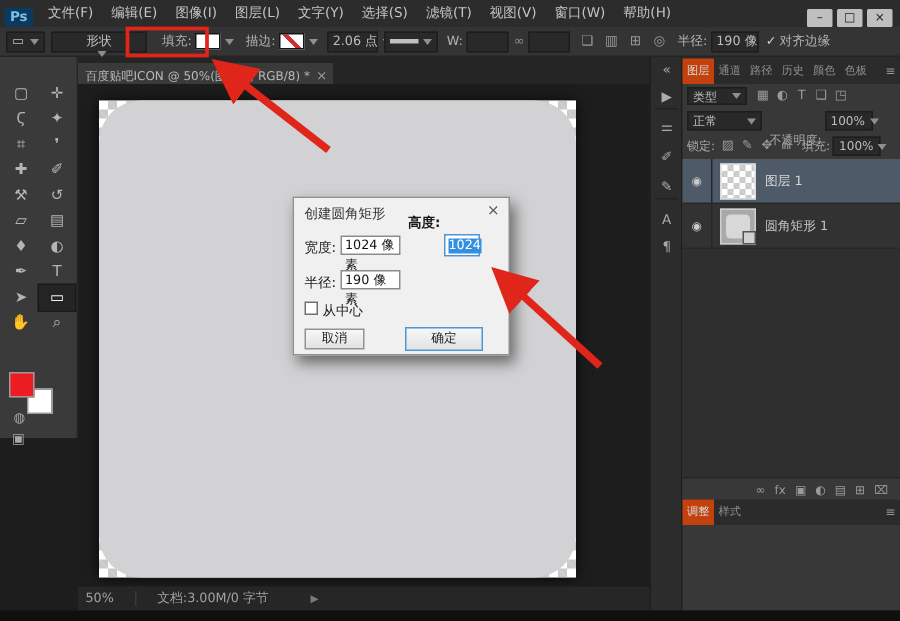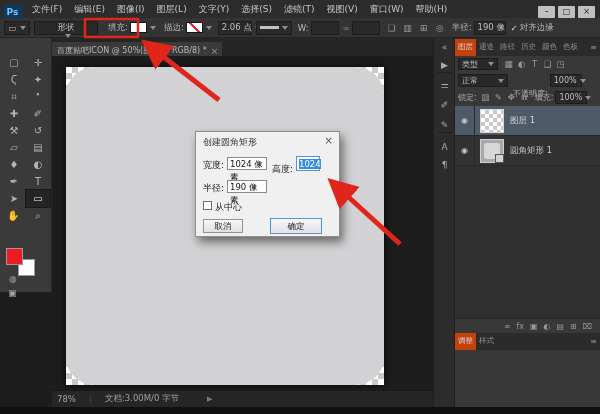--- a/index.html
+++ b/index.html
@@ -206,21 +206,21 @@
     <div class="doccanvas checker">
       <div class="shapefill"></div>
     </div>
   </div>
 
   <div class="dialog">
     <span class="dlg-title">创建圆角矩形</span>
     <span class="dlg-x">×</span>
     <span class="dlg-label" style="left:7px;top:27px;">宽度:</span>
     <span class="dlg-field" style="left:31px;top:25px;width:40px;">1024 像素</span>
-    <span class="dlg-label" style="left:76px;top:31px;">高度:</span>
+    <span class="dlg-label" style="left:76px;top:10px;font-weight:bold;">高度:</span>
     <span class="dlg-field focus" style="left:100px;top:24px;width:24px;">
       <span class="selx">1024</span>
     </span>
     <span class="dlg-label" style="left:7px;top:50px;">半径:</span>
     <span class="dlg-field" style="left:31px;top:48px;width:40px;">190 像素</span>
     <span class="cbbox" style="left:7px;top:69px;"></span>
     <span class="dlg-label" style="left:19px;top:69px;">从中心</span>
     <span class="btn" style="left:7px;top:87px;width:40px;">取消</span>
     <span class="btn primary" style="left:74px;top:86px;width:52px;">确定</span>
   </div>
@@ -304,21 +304,21 @@
       <span>⌧</span>
     </div>
     <div class="atabs">
       <span class="ptab active">调整</span>
       <span class="ptab">样式</span>
       <span class="pmenu">≡</span>
     </div>
   </div>
 
   <div class="statusbar">
-    <span style="margin-left:5px;">78%</span>
+    <span style="margin-left:5px;">50%</span>
     <span style="display:inline-block;width:1px;height:10px;background:#3a3a3a;margin:0 14px;"></span>
     <span>文档:3.00M/0 字节</span>
     <span style="margin-left:28px;color:#7a7a7a;font-size:7px;">▶</span>
   </div>
   <div class="bottomedge"></div>
 
   <svg class="overlay" width="600" height="414">
     <defs>
       <marker id="ah" markerWidth="6" markerHeight="6" refX="4.5" refY="3" orient="auto">
         <path d="M0,0 L6,3 L0,6 z" fill="#e0251b"></path>

